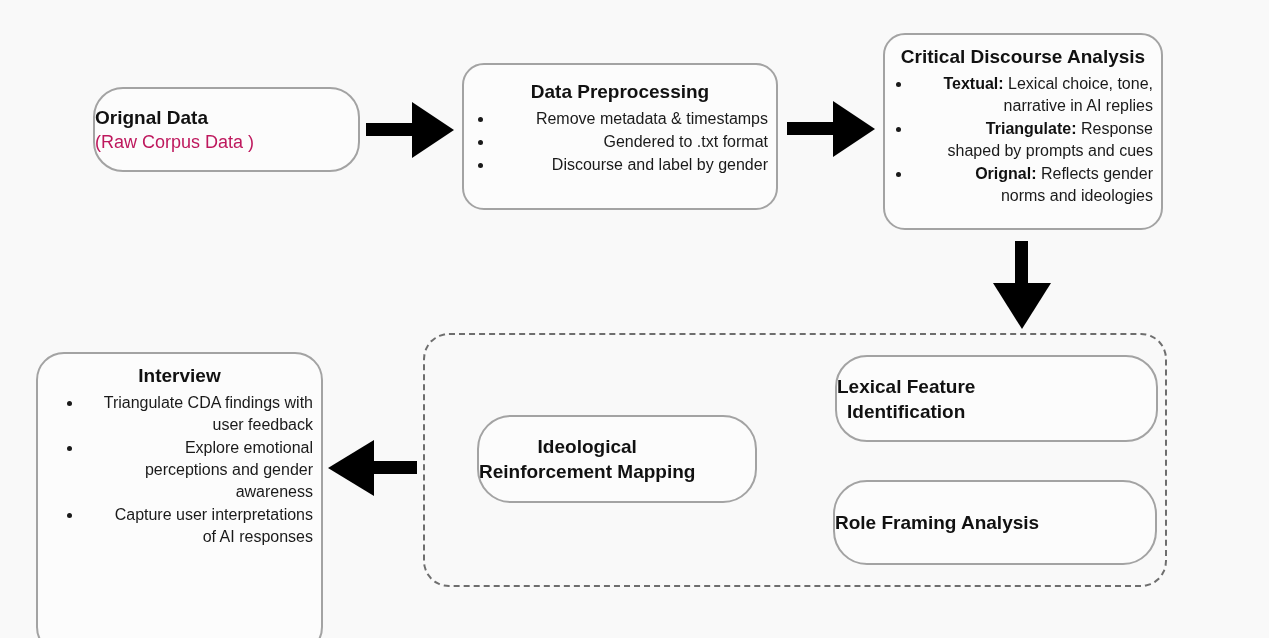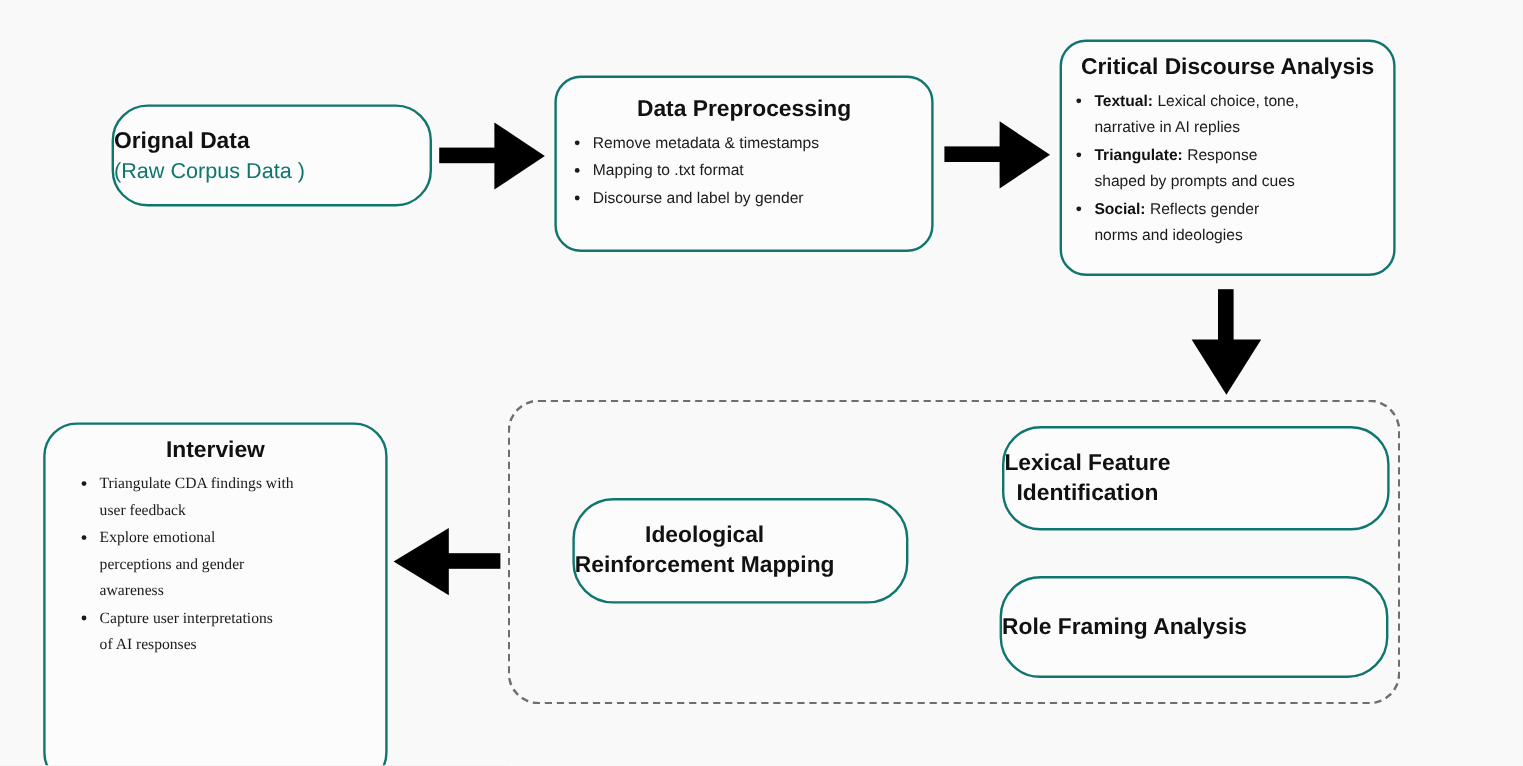--- a/index.html
+++ b/index.html
@@ -1,33 +1,33 @@
 <!DOCTYPE html>
 <html><head>
 <meta charset="utf-8">
 <style>
   html,body{margin:0;padding:0;background:#f1f1f1;}
   .canvas{
     position:relative;width:1269px;height:638px;background:#f9f9f9;
     font-family:"Liberation Sans",sans-serif;color:#141414;overflow:hidden;
   }
   .box{
-    position:absolute;box-sizing:border-box;border:2px solid #0f766e;
+    position:absolute;box-sizing:border-box;border:2px solid #a3a3a3;
     background:#fcfcfc;
   }
   .dashedbox{
     position:absolute;box-sizing:border-box;border:2px dashed #6e6e6e;
     border-radius:26px;background:transparent;
   }
   .ctr{display:flex;flex-direction:column;align-items:flex-start;justify-content:center;height:100%;}
   .title{font-weight:700;font-size:19px;line-height:25px;text-align:center;color:#111;}
-  .subtitle{font-size:18px;line-height:24px;text-align:center;color:#0f766e;}
+  .subtitle{font-size:18px;line-height:24px;text-align:center;color:#be185d;}
   .pre{white-space:pre-line;}
   ul.blist{margin:4px 0 0 0;padding:0 8px 0 30px;list-style:disc outside;}
-  ul.blist li{font-size:13px;line-height:22px;color:#1a1a1a;margin:0 0 1px 0;}
+  ul.blist li{font-size:16px;line-height:22px;color:#1a1a1a;margin:0 0 1px 0;text-align:right;}
   ul.blist li b{font-weight:700;color:#111;}
   .arrow{position:absolute;}
   .shaft{position:absolute;background:#000;}
   .tri{position:absolute;width:0;height:0;}
   .tri-right{border-top:28px solid transparent;border-bottom:28px solid transparent;border-left:42px solid #000;}
   .tri-left{border-top:28px solid transparent;border-bottom:28px solid transparent;border-right:46px solid #000;}
   .tri-down{border-left:29px solid transparent;border-right:29px solid transparent;border-top:46px solid #000;}
 </style>
 </head>
 <body>
@@ -43,38 +43,38 @@
 
   <div class="arrow" style="left:366px;top:102px;width:88px;height:56px;">
     <div class="shaft" style="left:0;top:21px;width:48px;height:13px;"></div>
     <div class="tri tri-right" style="left:46px;top:0;"></div>
   </div>
 
   <div class="box" style="left:462px;top:63px;width:316px;height:147px;border-radius:22px;padding-top:14px;">
     <div class="title">Data Preprocessing</div>
     <ul class="blist">
       <li>Remove metadata &amp; timestamps</li>
-      <li>Mapping to .txt format</li>
+      <li>Gendered to .txt format</li>
       <li>Discourse and label by gender</li>
     </ul>
   </div>
 
   <div class="arrow" style="left:787px;top:101px;width:88px;height:56px;">
     <div class="shaft" style="left:0;top:21px;width:48px;height:13px;"></div>
     <div class="tri tri-right" style="left:46px;top:0;"></div>
   </div>
 
   <div class="box" style="left:883px;top:33px;width:280px;height:197px;border-radius:22px;padding-top:9px;">
     <div class="title">Critical Discourse Analysis</div>
     <ul class="blist" style="padding-left:27px;">
       <li><b>Textual:</b><span class="pre"> Lexical choice, tone,
 narrative in AI replies</span></li>
       <li><b>Triangulate:</b><span class="pre"> Response
 shaped by prompts and cues</span></li>
-      <li><b>Social:</b><span class="pre"> Reflects gender
+      <li><b>Orignal:</b><span class="pre"> Reflects gender
 norms and ideologies</span></li>
     </ul>
   </div>
 
   <div class="arrow" style="left:993px;top:241px;width:58px;height:88px;">
     <div class="shaft" style="left:22px;top:0;width:13px;height:44px;"></div>
     <div class="tri tri-down" style="left:0;top:42px;"></div>
   </div>
 
   <div class="dashedbox" style="left:423px;top:333px;width:744px;height:254px;"></div>
@@ -99,21 +99,21 @@
     </div>
   </div>
 
   <div class="arrow" style="left:328px;top:440px;width:89px;height:56px;">
     <div class="tri tri-left" style="left:0;top:0;"></div>
     <div class="shaft" style="left:44px;top:21px;width:45px;height:13px;"></div>
   </div>
 
   <div class="box" style="left:36px;top:352px;width:287px;height:303px;border-radius:28px;padding-top:9px;">
     <div class="title">Interview</div>
-    <ul class="blist" style="padding-left:45px;font-family:Liberation Serif, serif;">
+    <ul class="blist" style="padding-left:45px;">
       <li class="pre">Triangulate CDA findings with
 user feedback</li>
       <li class="pre">Explore emotional
 perceptions and gender
 awareness</li>
       <li class="pre">Capture user interpretations
 of AI responses</li>
     </ul>
   </div>
 

